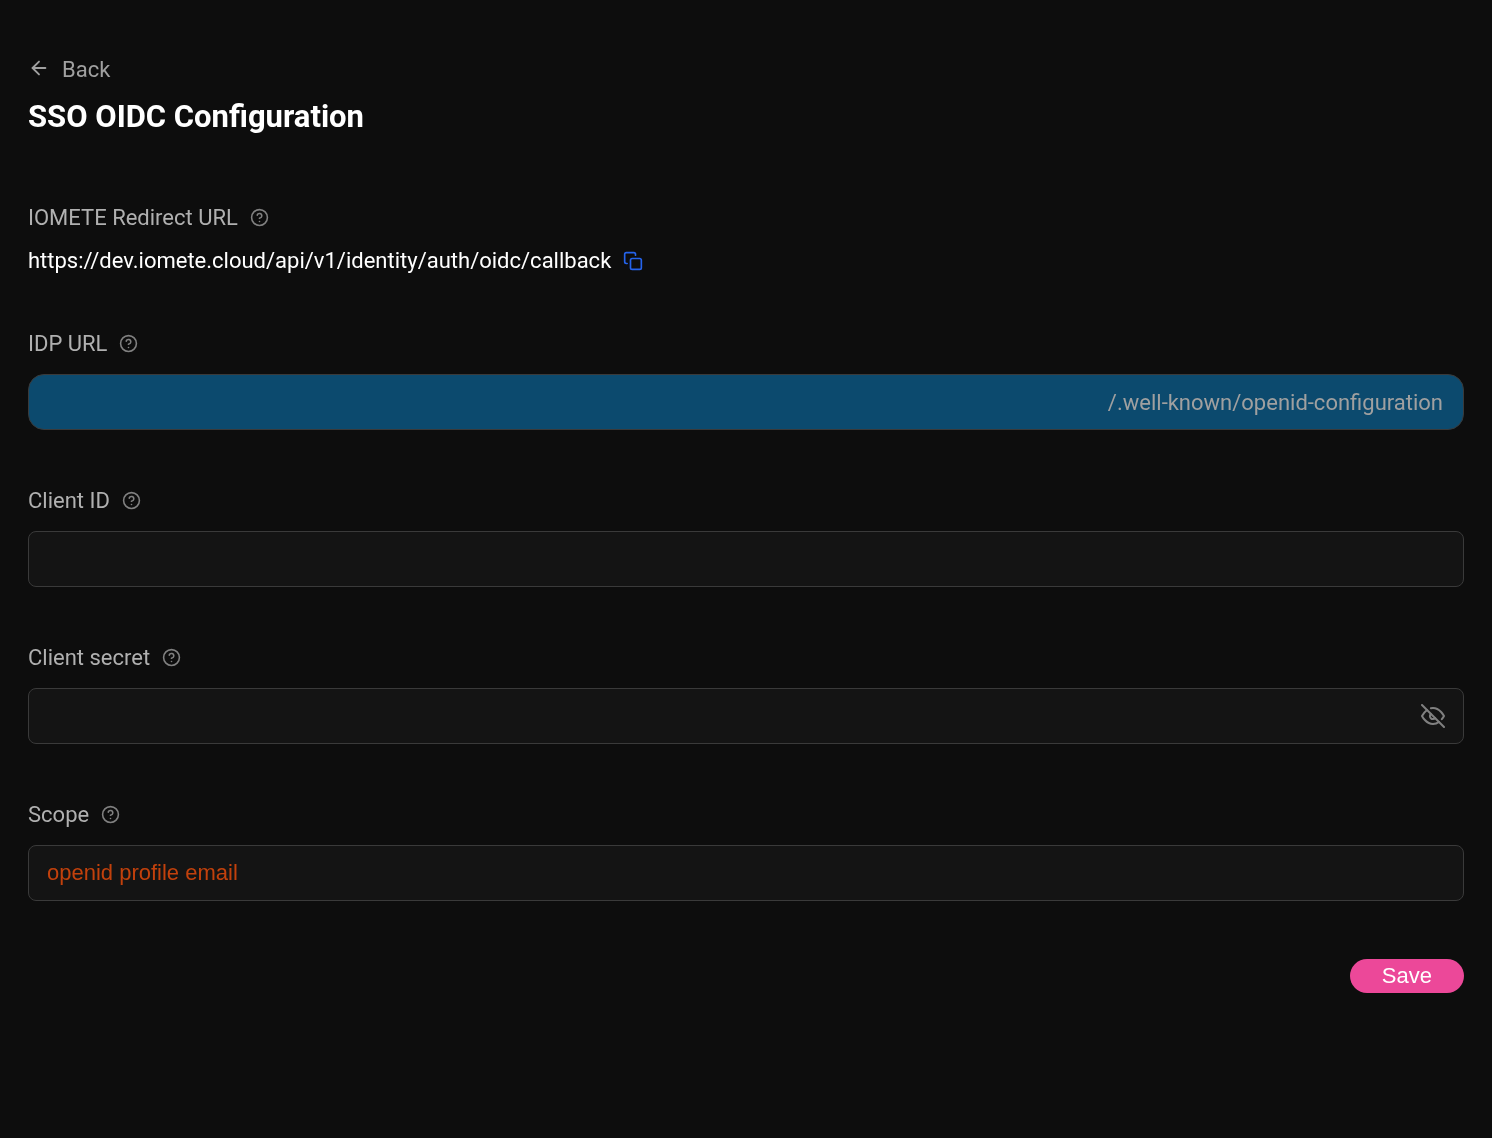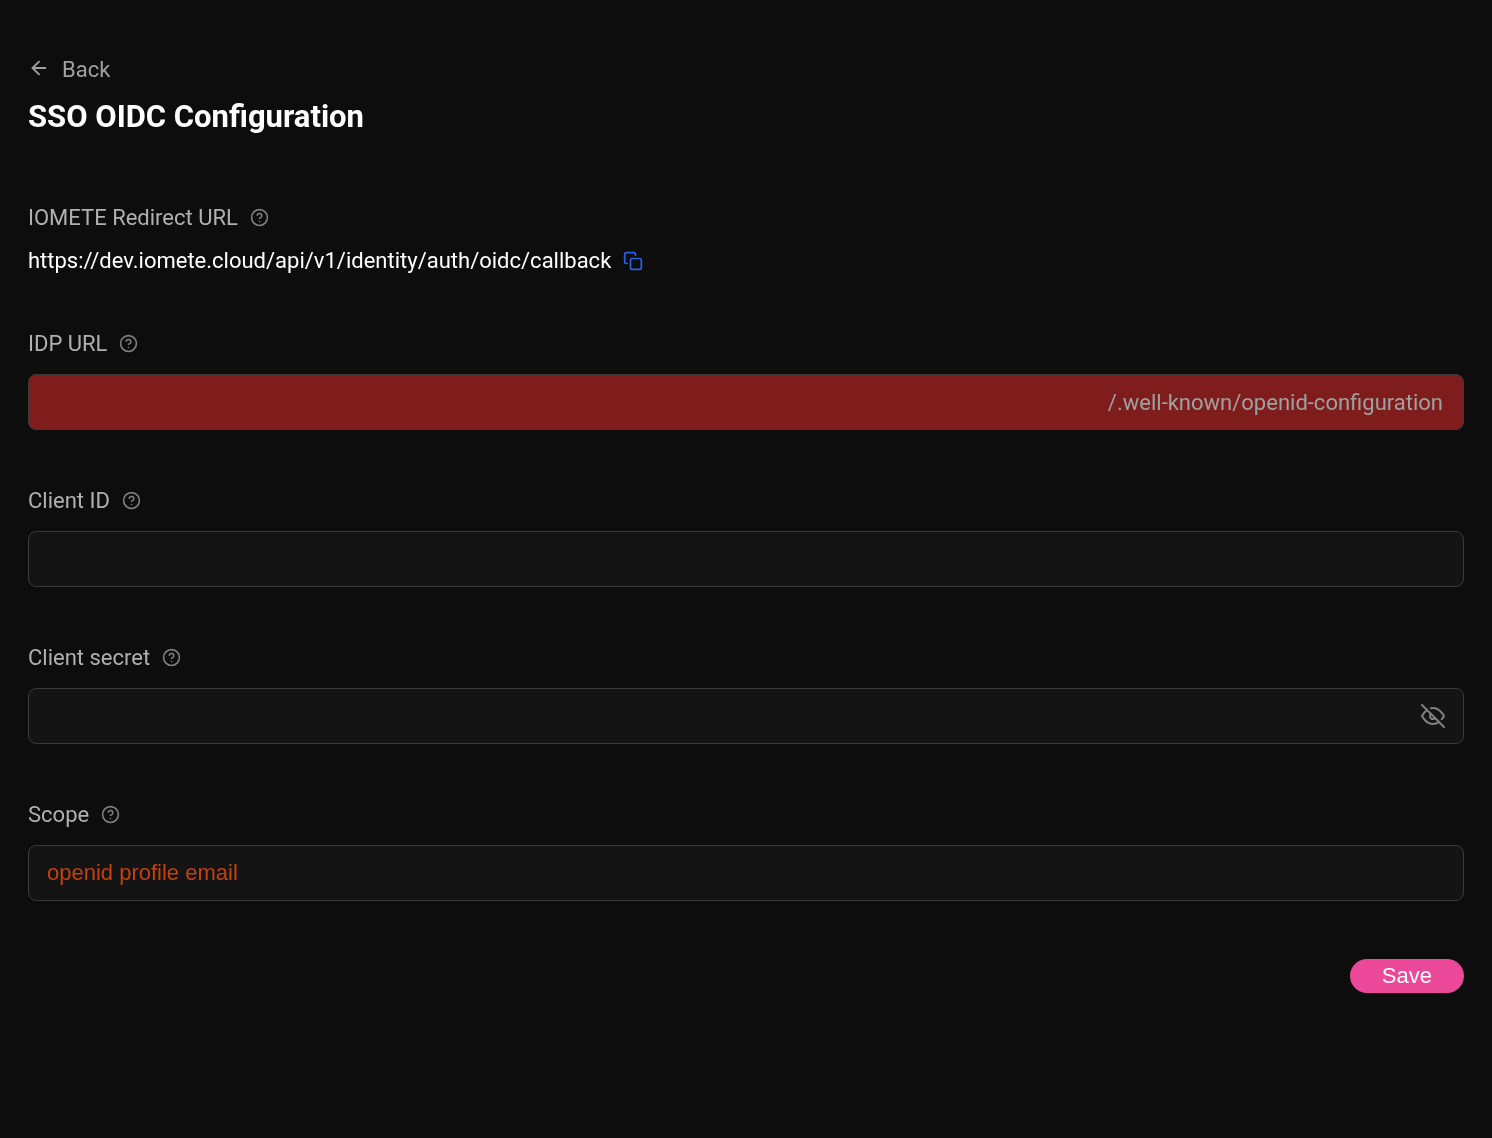--- a/index.html
+++ b/index.html
@@ -104,23 +104,23 @@
       outline: none;
     }
     
     .text-input::placeholder {
       color: #808080;
     }
     
     .input-with-suffix {
       display: flex;
       align-items: center;
-      background-color: #7f1d1d;
+      background-color: #0c4a6e;
       border: 1px solid #3a3a3a;
-      border-radius: 8px;
+      border-radius: 16px;
       padding: 0;
       overflow: hidden;
     }
     
     .input-with-suffix input {
       flex: 1;
       background: transparent;
       border: none;
       padding: 14px 18px;
       font-size: 22px;

